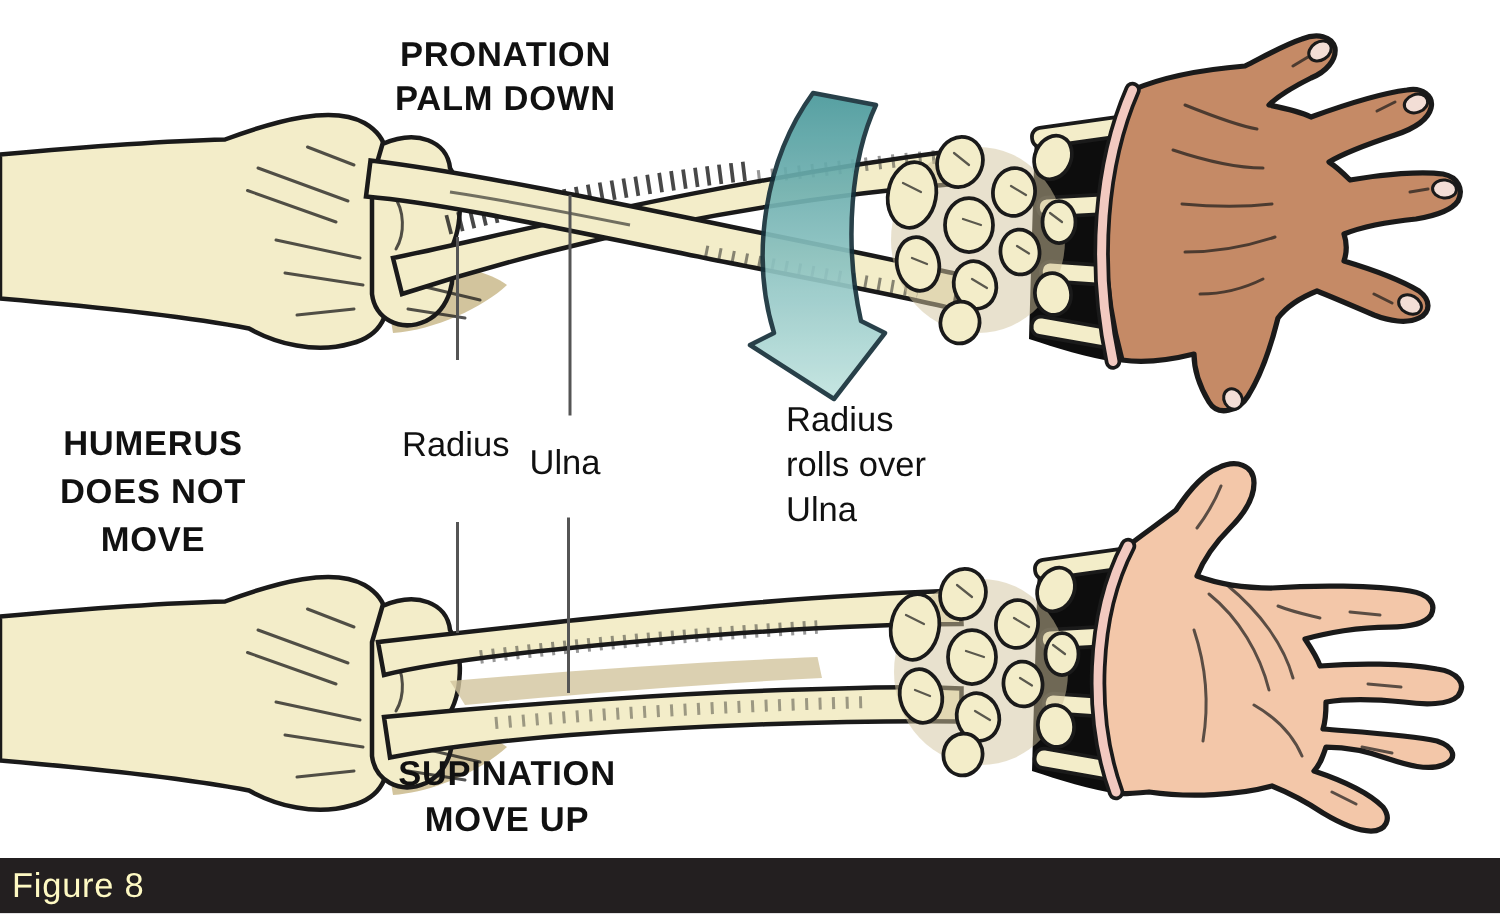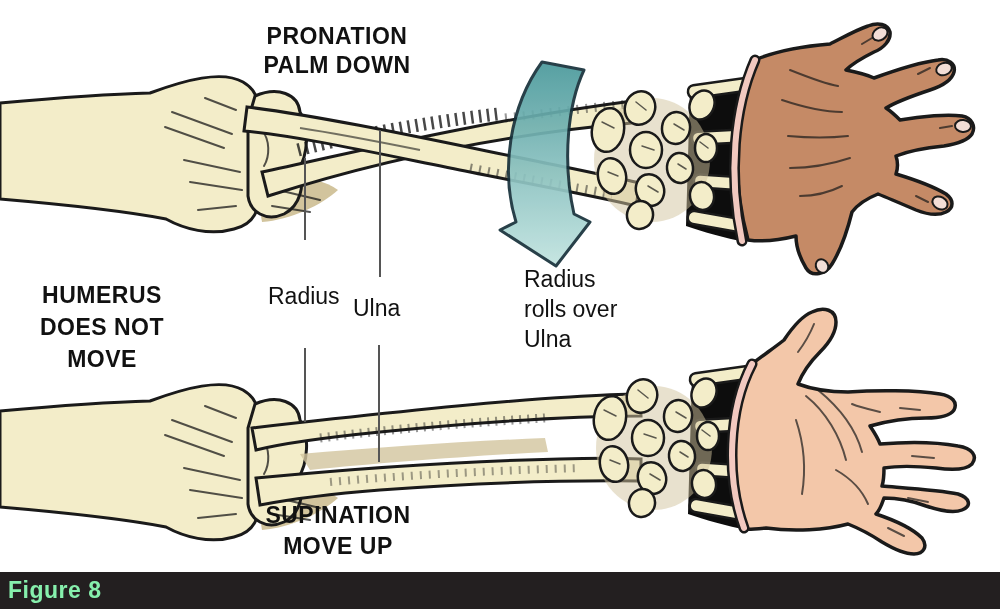--- a/index.html
+++ b/index.html
@@ -14,21 +14,21 @@
   #pronation-label{left:232px;top:22px;width:210px;}
   #humerus-label{left:14px;top:279px;width:176px;line-height:32px;}
   #radius-label{left:268px;top:281px;}
   #ulna-label{left:353px;top:293px;}
   #rolls-label{left:524px;top:264px;}
   #supination-label{left:232px;top:500px;width:212px;line-height:31px;}
   #figure-bar{
     position:absolute;left:0;right:0;top:572px;height:37px;
     background:var(--bar,#231f20);display:flex;align-items:center;
   }
-  #figure-caption{color:#86efac;font-weight:bold;font-size:23px;padding-left:8px;letter-spacing:.5px;}
+  #figure-caption{color:#fef9c3;font-weight:normal;font-size:23px;padding-left:8px;letter-spacing:.5px;}
 </style>
 </head>
 <body>
 
 <div id="stage">
 
   <svg id="art" width="1000" height="609" viewBox="0 0 1000 609">
     <defs>
       <linearGradient id="arrowGrad" x1="0" y1="60" x2="0" y2="266" gradientUnits="userSpaceOnUse">
         <stop offset="0" style="stop-color:var(--arrow-top,#48989a)"></stop>

